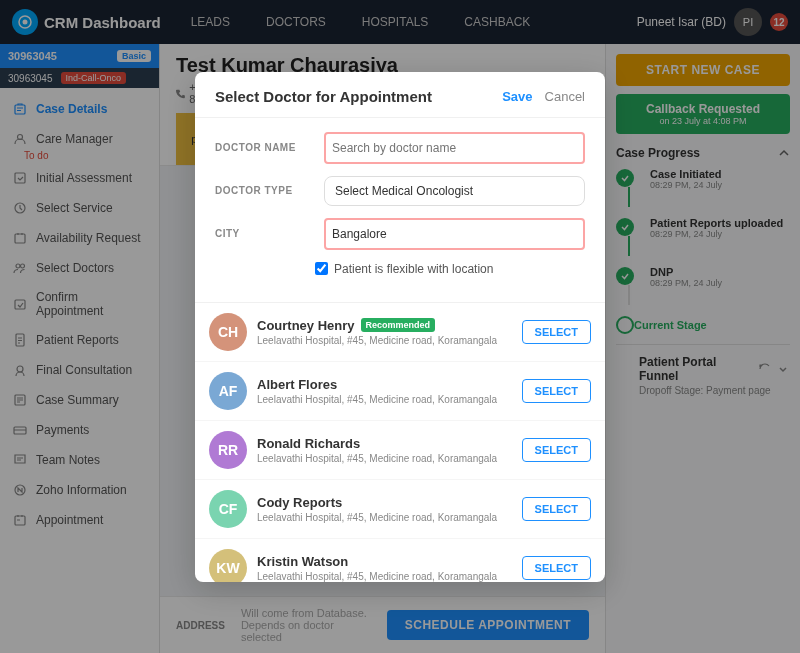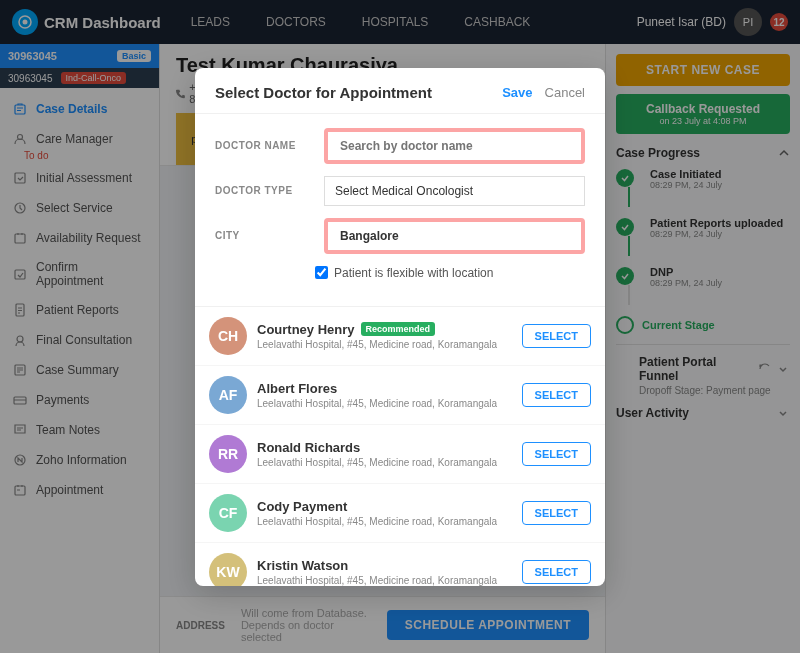--- a/index.html
+++ b/index.html
@@ -71,22 +71,22 @@
     .modal-overlay { position: fixed; top: 0; left: 0; width: 100%; height: 100%; background: rgba(0,0,0,0.4); display: flex; align-items: center; justify-content: center; z-index: 1000; }
     .modal { background: white; border-radius: 8px; width: 410px; max-height: 520px; overflow-y: auto; box-shadow: 0 8px 32px rgba(0,0,0,0.2); }
     .modal-header { padding: 16px 20px 12px; display: flex; align-items: center; justify-content: space-between; border-bottom: 1px solid #f0f0f0; }
     .modal-title { font-size: 15px; font-weight: 700; color: #333; }
     .modal-actions { display: flex; gap: 12px; align-items: center; }
     .modal-save { color: #1e90ff; cursor: pointer; font-size: 13px; font-weight: 600; }
     .modal-cancel { color: #888; cursor: pointer; font-size: 13px; }
     .modal-body { padding: 14px 20px; }
     .form-row { display: flex; align-items: center; margin-bottom: 12px; gap: 19px; }
     .form-label { width: 90px; font-size: 10px; font-weight: 700; color: #888; text-transform: uppercase; letter-spacing: 0.5px; flex-shrink: 0; }
-    .form-input { flex: 1; border: 4px solid #fca5a5; border-radius: 4px; padding: 7px 12px; font-size: 12px; color: #333; outline: none; font-weight: bold; }
-    .form-select { flex: 1; border: 1px solid #ddd; border-radius: 0; padding: 7px 10px; font-size: 12px; color: #333; background: white; appearance: none; outline: none; }
+    .form-input { flex: 1; border: 2px solid #fca5a5; border-radius: 4px; padding: 7px 6px; font-size: 12px; color: #333; outline: none; }
+    .form-select { flex: 1; border: 1px solid #ddd; border-radius: 8px; padding: 7px 10px; font-size: 12px; color: #333; background: white; appearance: none; outline: none; }
     .checkbox-row { display: flex; align-items: center; gap: 6px; margin-bottom: 12px; font-size: 12px; color: #555; padding-left: 100px; }
     .doctor-list { border-top: 1px solid #f0f0f0; max-height: 280px; overflow-y: auto; }
     .doctor-item { display: flex; align-items: center; gap: 10px; padding: 10px 14px; border-bottom: 1px solid #f5f5f5; }
     .doctor-avatar { width: 38px; height: 38px; border-radius: 50%; background: #ccc; flex-shrink: 0; overflow: hidden; display: flex; align-items: center; justify-content: center; font-size: 14px; color: white; font-weight: 600; }
     .doctor-info { flex: 1; }
     .doctor-name { font-size: 13px; font-weight: 600; color: #333; display: flex; align-items: center; gap: 6px; }
     .doctor-addr { font-size: 10px; color: #888; margin-top: 2px; }
     .recommended-badge { background: #27ae60; color: white; font-size: 9px; padding: 2px 5px; border-radius: 3px; font-weight: 600; }
     .btn-select { border: 1px solid #1e90ff; color: #1e90ff; background: white; padding: 5px 12px; border-radius: 4px; font-size: 11px; font-weight: 600; cursor: pointer; white-space: nowrap; }
 
@@ -176,20 +176,31 @@
       </div>
       <div class="sidebar-item">
         <span class="sidebar-icon">
           <svg width="14" height="14" viewBox="0 0 14 14" fill="none">
               <rect x="2" y="3" width="10" height="9" rx="1" stroke="#888" stroke-width="1.2"></rect>
               <line x1="5" y1="2" x2="5" y2="4" stroke="#888" stroke-width="1.2"></line>
               <line x1="9" y1="2" x2="9" y2="4" stroke="#888" stroke-width="1.2"></line>
             </svg>
         </span>
         <span>Availability Request</span>
+      </div>
+      <div class="sidebar-item">
+        <span class="sidebar-icon">
+          <svg width="14" height="14" viewBox="0 0 14 14" fill="none">
+              <circle cx="5" cy="5" r="2" stroke="#888" stroke-width="1.2"></circle>
+              <circle cx="9.5" cy="5" r="2" stroke="#888" stroke-width="1.2"></circle>
+              <path d="M1 12c0-2 1.8-3.5 4-3.5" stroke="#888" stroke-width="1.2"></path>
+              <path d="M7.5 12c0-2 1.8-3.5 4-3.5" stroke="#888" stroke-width="1.2"></path>
+            </svg>
+        </span>
+        <span>Select Doctors</span>
       </div>
       <div class="sidebar-item">
         <span class="sidebar-icon">
           <svg width="14" height="14" viewBox="0 0 14 14" fill="none">
               <rect x="2" y="3" width="10" height="9" rx="1" stroke="#888" stroke-width="1.2"></rect>
               <path d="M5 8l2 2 3-4" stroke="#888" stroke-width="1.2"></path>
             </svg>
         </span>
         <span>Confirm Appointment</span>
       </div>
@@ -357,46 +368,40 @@
                   <path d="M2 5l2.5 2.5L8 3" stroke="white" stroke-width="1.5" fill="none"></path>
                 </svg>
             </div>
             <div class="progress-line" style="background:#ddd;"></div>
           </div>
           <div style="margin-left:8px;">
             <div class="progress-text">DNP</div>
             <div class="progress-date">08:29 PM, 24 July</div>
           </div>
         </div>
-        <div style="display:flex;align-items:center;gap:8px;margin-bottom:8px;">
+        <div style="display:flex;align-items:center;gap:0;margin-bottom:8px;">
           <div class="progress-dot current"></div>
           <div class="current-stage-label">Current Stage</div>
         </div>
       </div>
       <div class="divider"></div>
       <div class="funnel-section">
         <div class="funnel-title">
           <span>Patient Portal Funnel</span>
           <div style="display:flex;gap:4px;">
             <svg width="14" height="14" viewBox="0 0 14 14" fill="none">
                 <path d="M2 7a5 5 0 015-5 5 5 0 014 2M2 5v-2h2" stroke="#888" stroke-width="1.2"></path>
               </svg>
             <svg width="14" height="14" viewBox="0 0 14 14" fill="none">
                 <path d="M4 6l3 3 3-3" stroke="#888" stroke-width="1.5"></path>
               </svg>
           </div>
         </div>
         <div class="funnel-sub">Dropoff Stage: Payment page</div>
       </div>
-      <div class="user-activity">
-        <span>User Activity</span>
-        <svg width="14" height="14" viewBox="0 0 14 14" fill="none">
-            <path d="M4 6l3 3 3-3" stroke="#888" stroke-width="1.5"></path>
-          </svg>
-      </div>
     </div>
   </div>
 </div>
 
 <div class="modal-overlay">
   <div class="modal">
     <div class="modal-header">
       <span class="modal-title">Select Doctor for Appointment</span>
       <div class="modal-actions">
         <span class="modal-save">Save</span>
@@ -455,21 +460,21 @@
 
       </div>
       <div class="doctor-addr">Leelavathi Hospital, #45, Medicine road, Koramangala</div>
     </div>
     <button class="btn-select">SELECT</button>
   </div>
         <div class="doctor-item">
     <div class="doctor-avatar" style="background:#7ad4b0">CF</div>
     <div class="doctor-info">
       <div class="doctor-name">
-        <span>Cody Payment</span>
+        <span>Cody Reports</span>
 
       </div>
       <div class="doctor-addr">Leelavathi Hospital, #45, Medicine road, Koramangala</div>
     </div>
     <button class="btn-select">SELECT</button>
   </div>
         <div class="doctor-item">
     <div class="doctor-avatar" style="background:#d4c07a">KW</div>
     <div class="doctor-info">
       <div class="doctor-name">

